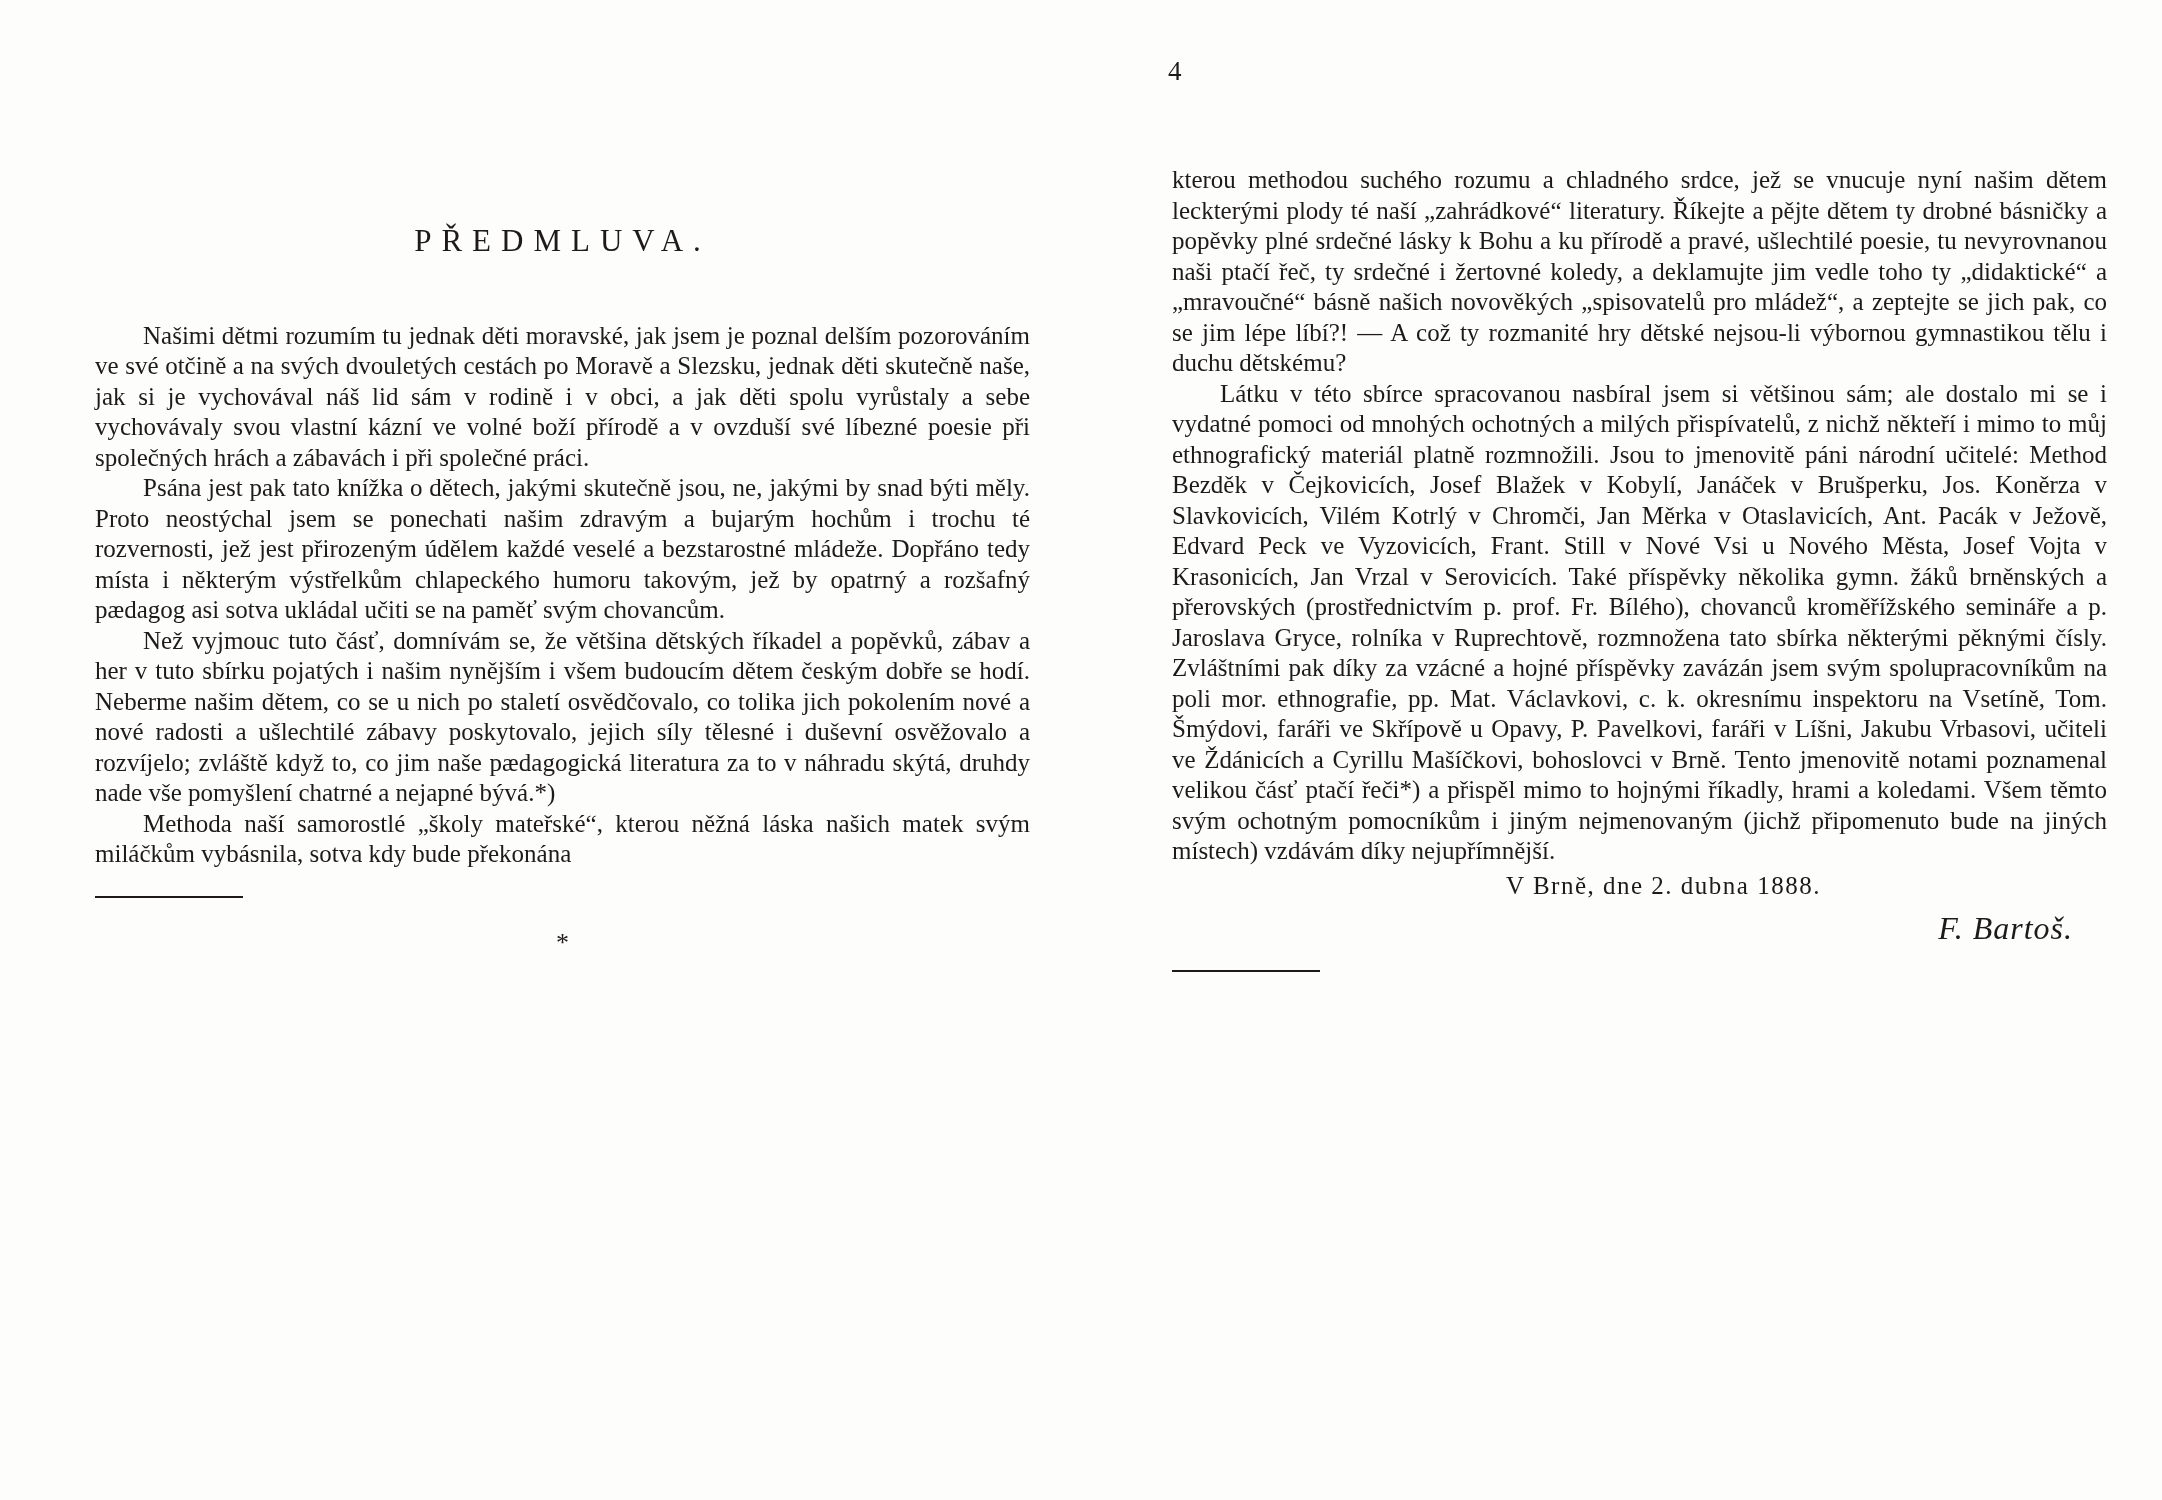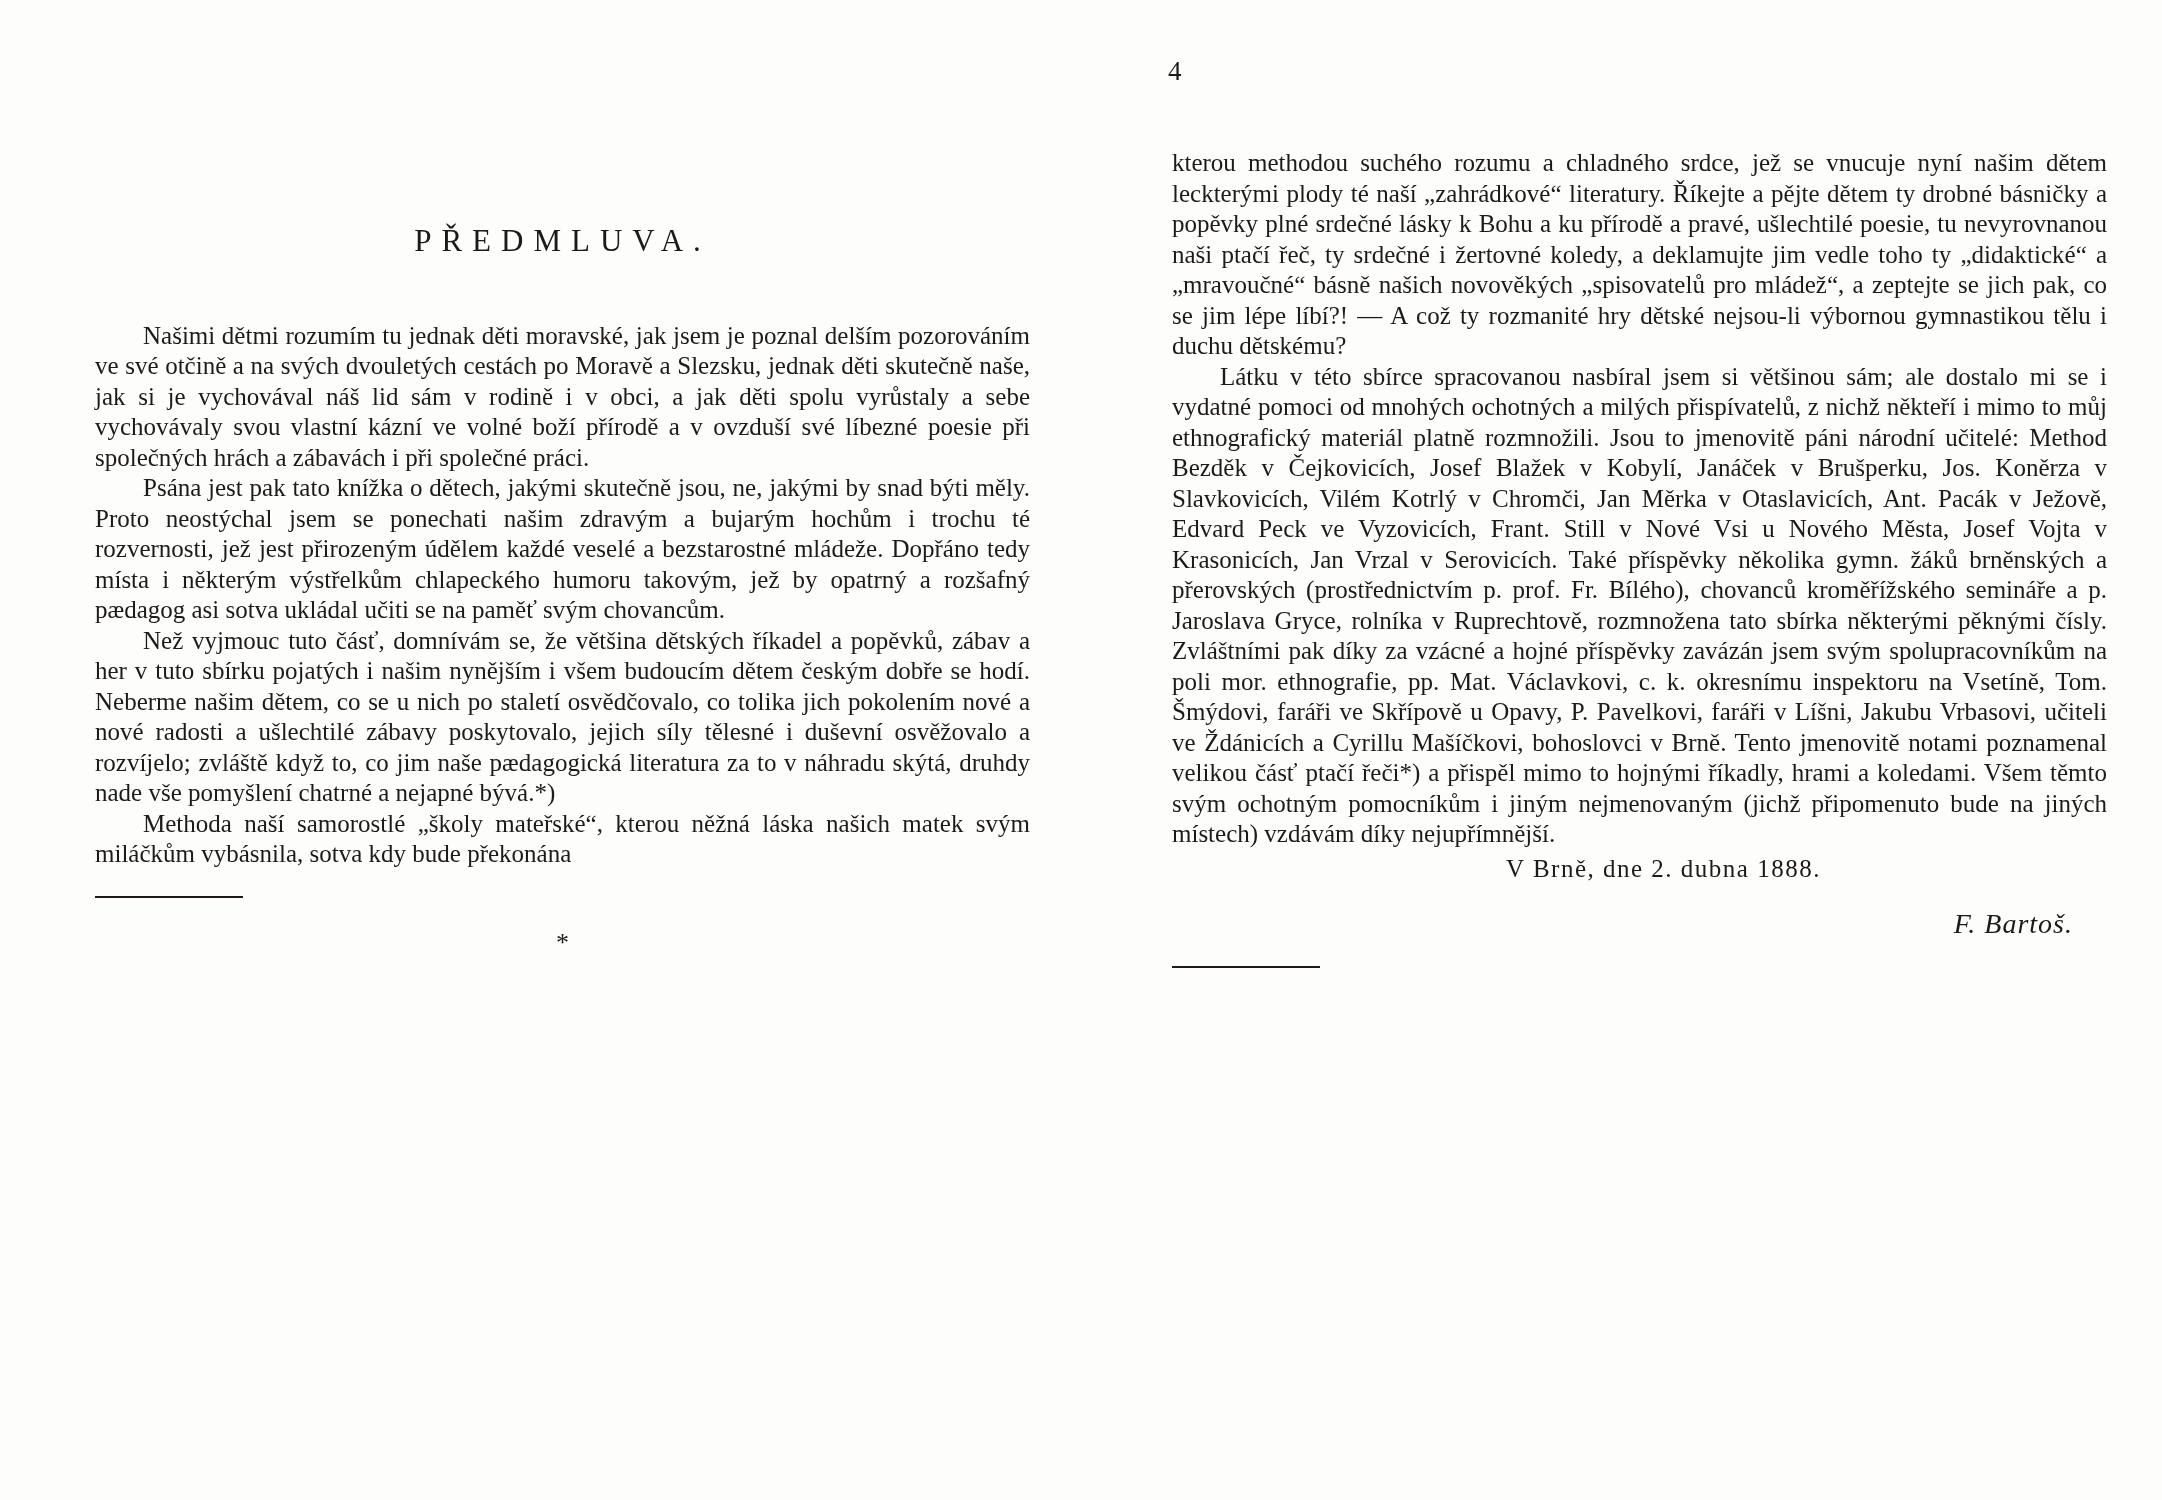--- a/index.html
+++ b/index.html
@@ -21,21 +21,21 @@
     font-size: 27px;
   }
   .col {
     position: absolute;
     width: 935px;
     font-size: 25px;
     line-height: 30.5px;
     text-align: justify;
   }
   .col-left  { left: 95px;  top: 226px; }
-  .col-right { left: 1172px; top: 148px; }
+  .col-right { left: 1172px; top: 165px; }
   .title {
     text-align: center;
     font-size: 31px;
     font-weight: 400;
     letter-spacing: 10px;
     margin-bottom: 64px;
     white-space: nowrap;
   }
   p.body { text-indent: 48px; }
   p.body.noindent { text-indent: 0; }
@@ -57,25 +57,25 @@
     margin-top: 30px;
     text-indent: 0;
   }
   .dateline {
     margin-top: 4px;
     text-indent: 48px;
     letter-spacing: 1.5px;
     text-align: center;
   }
   .signature {
-    margin-top: 25px;
+    margin-top: 12px;
     padding-right: 34px;
     text-align: right;
     font-style: italic;
-    font-size: 28px;
+    font-size: 32px;
     letter-spacing: 1px;
   }
 </style>
 </head>
 <body>
 
 <div class="scan">
 
   <div class="page-number">4</div>
 

